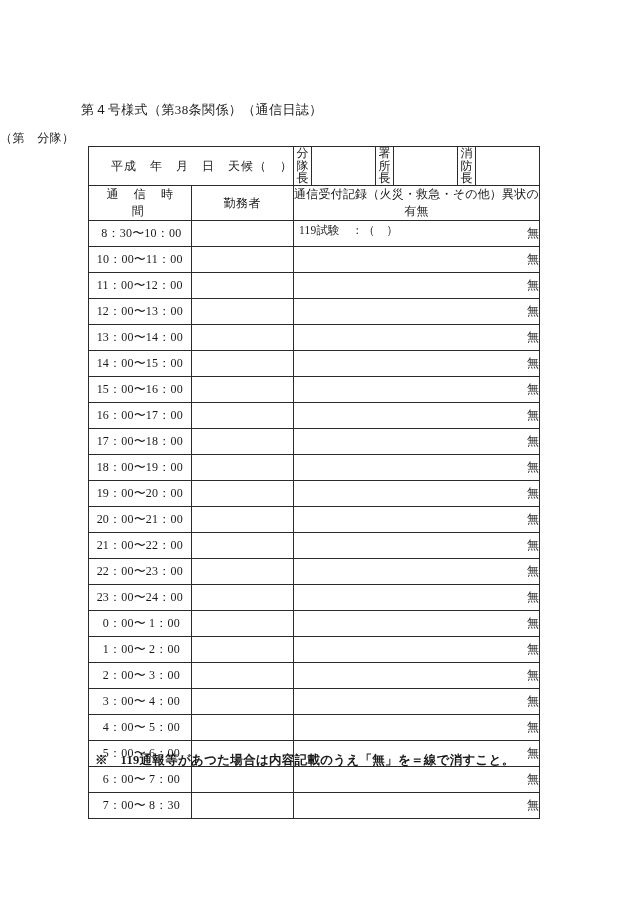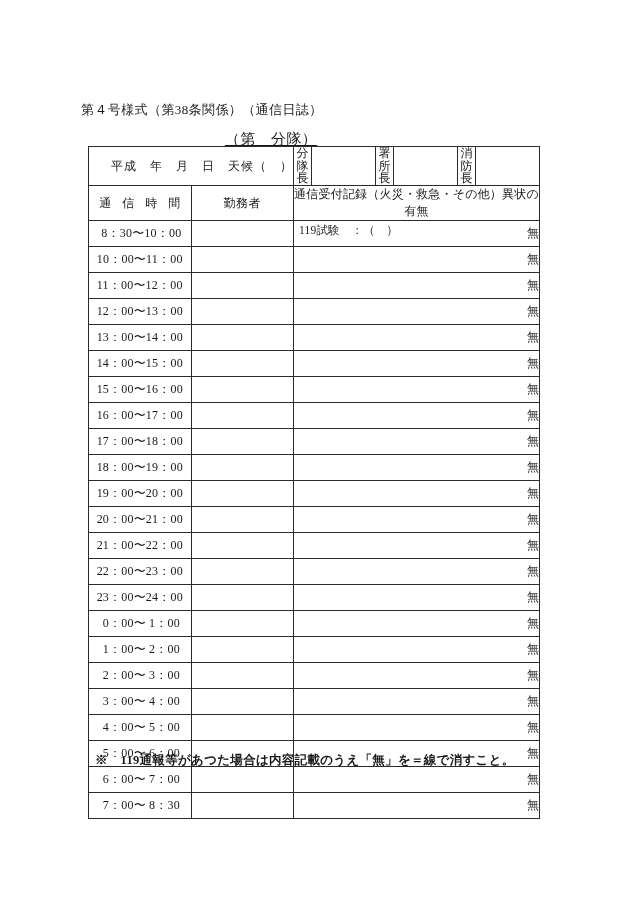--- a/index.html
+++ b/index.html
@@ -34,24 +34,23 @@
     letter-spacing: 0.4px;
     white-space: nowrap;
   }
 
   
   .squad-label {
     position: absolute;
     left: 0;
     top: 130px;
     width: 542px;
-    text-align: center;
-    font-size: 15px;
+    text-align: left;
+    font-size: 12px;
     letter-spacing: 0.4px;
-    text-decoration: underline;
   }
 
   
   .log-table {
     position: absolute;
     left: 88px;
     top: 146px;
     width: 452px;
     border-collapse: collapse;
     table-layout: fixed;
@@ -91,20 +90,21 @@
   
   .cell-colhead {
     height: 24px;
     text-align: center;
     font-size: 12.5px;
     letter-spacing: 0.2px;
   }
   .cell-colhead.time-head {
     letter-spacing: 4px;
     text-indent: 4px;
+    font-family: Liberation Mono, monospace;
   }
   .cell-colhead.staff-head {
     letter-spacing: 0.5px;
   }
 
   
   .row-time {
     width: 112px;
     text-align: center;
     font-size: 12px;

